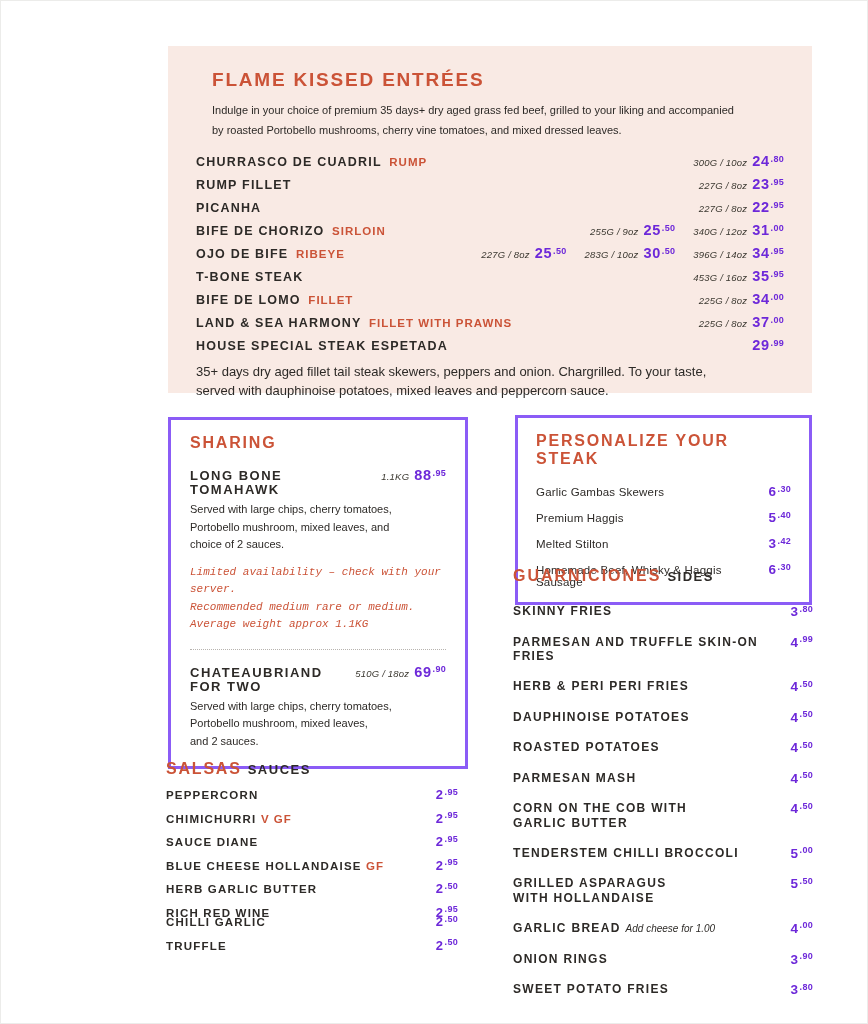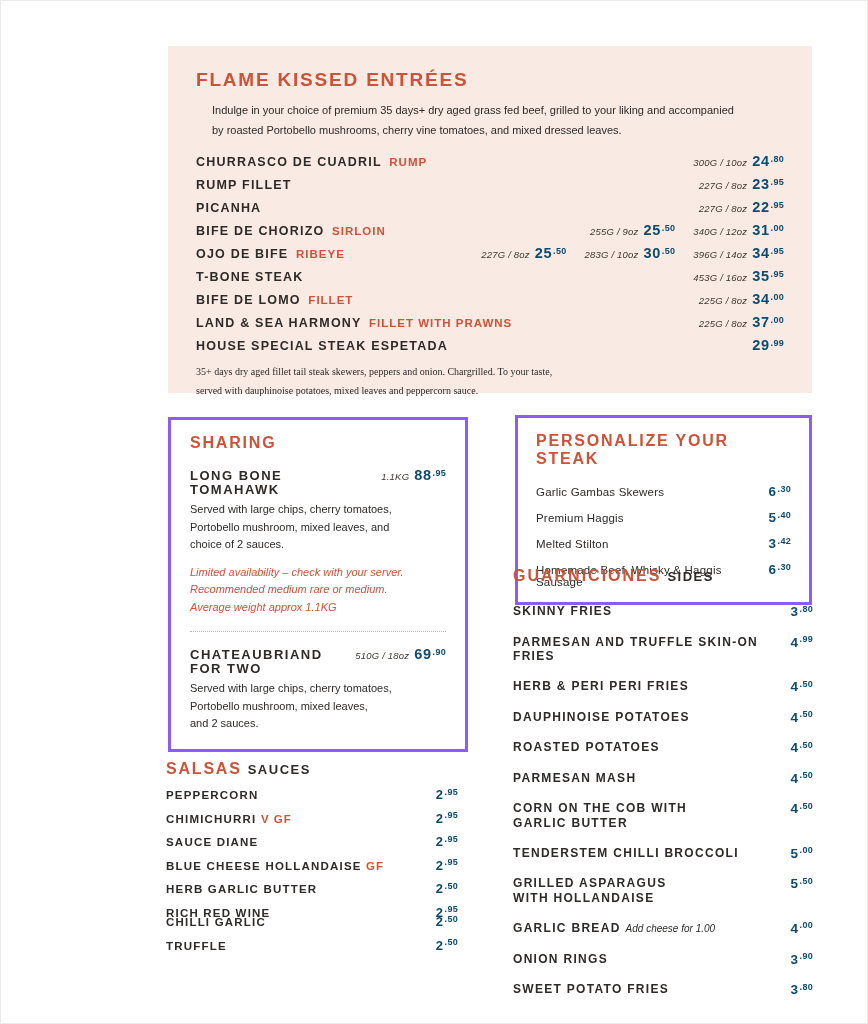--- a/index.html
+++ b/index.html
@@ -8,42 +8,42 @@
     font-family:"Liberation Sans", sans-serif;color:#2d2a27;overflow:hidden;
   }
   .frame{position:absolute;inset:0;border:1px solid #ececea;pointer-events:none;}
   section{position:absolute;box-sizing:border-box;}
 
   
   h1,h2{font-weight:700;color:#cb5337;margin:0;}
   .pairs{display:flex;align-items:baseline;gap:18px;flex-shrink:0;}
   .pair{display:flex;align-items:baseline;gap:5px;white-space:nowrap;}
   .wt{font-style:italic;font-size:9.5px;color:#3a372f;letter-spacing:.2px;}
-  .price{color:#0c4a6e;font-weight:700;font-size:14.5px;letter-spacing:.6px;white-space:nowrap;text-align:right;}
+  .price{color:#6d28d9;font-weight:700;font-size:14.5px;letter-spacing:.6px;white-space:nowrap;text-align:right;}
   .price .p-dec{font-size:9px;position:relative;top:-4.5px;margin-left:1px;letter-spacing:.3px;}
   .price.sm{font-size:13.5px;}
   .tag{color:#cb5337;}
 
   
   #entrees{left:168px;top:46px;width:644px;height:347px;background:#f9eae4;padding:23px 28px 0;}
-  #entrees h1{font-size:19px;letter-spacing:1.8px;margin:0 0 9px;}
+  #entrees h1{font-size:19px;letter-spacing:1.8px;margin:0 16px 9px;}
   .intro{font-size:11px;line-height:20px;margin:0 16px 13px;white-space:pre-line;color:#2d2a27;}
   .e-row{display:flex;justify-content:space-between;align-items:baseline;height:23px;}
   .e-name{font-size:12.5px;font-weight:700;letter-spacing:1.2px;}
   .e-name .tag{font-size:11.5px;letter-spacing:1px;margin-left:3px;}
-  .e-desc{font-size:10px;line-height:19px;white-space:pre-line;margin-top:2px;font-family:Liberation Serif, serif;}
+  .e-desc{font-size:13px;line-height:19px;white-space:pre-line;margin-top:2px;}
 
   
   .box{border:3px solid #8b5cf6;background:#ffffff;}
   #sharing{left:168px;top:417px;width:300px;padding:14px 19px 16px;}
   #sharing h2{font-size:16px;letter-spacing:1.8px;margin:0 0 15px;}
   .s-head{display:flex;justify-content:space-between;align-items:baseline;gap:14px;}
   .s-name{font-size:13px;font-weight:700;letter-spacing:1.5px;line-height:14px;}
   .s-desc{font-size:11px;line-height:17.5px;margin:4px 0 0;white-space:pre-line;}
-  .s-note{color:#cb5337;font-style:italic;font-size:11px;line-height:17.5px;margin:10px 0 0;white-space:pre-line;}
+  .s-note{color:#cb5337;font-style:italic;font-size:11px;line-height:17.5px;margin:10px 0 0;white-space:pre-line;font-family:Liberation Mono, monospace;}
   .divider{border:0;border-top:1px dotted #b7b3af;margin:15px 0 13px;}
   .s-item.gap{margin-top:14px;}
 
   #personalize{left:515px;top:415px;width:297px;padding:14px 18px 3px;}
   #personalize h2{font-size:16px;letter-spacing:1.8px;margin:0 0 16px;}
   .p-row{display:flex;justify-content:space-between;align-items:baseline;margin-bottom:11px;}
   .p-name{font-size:11.5px;color:#2d2a27;letter-spacing:.2px;}
 
   
   .sec-title .sub{color:#2d2a27;font-size:13px;letter-spacing:1.5px;margin-left:6px;}

